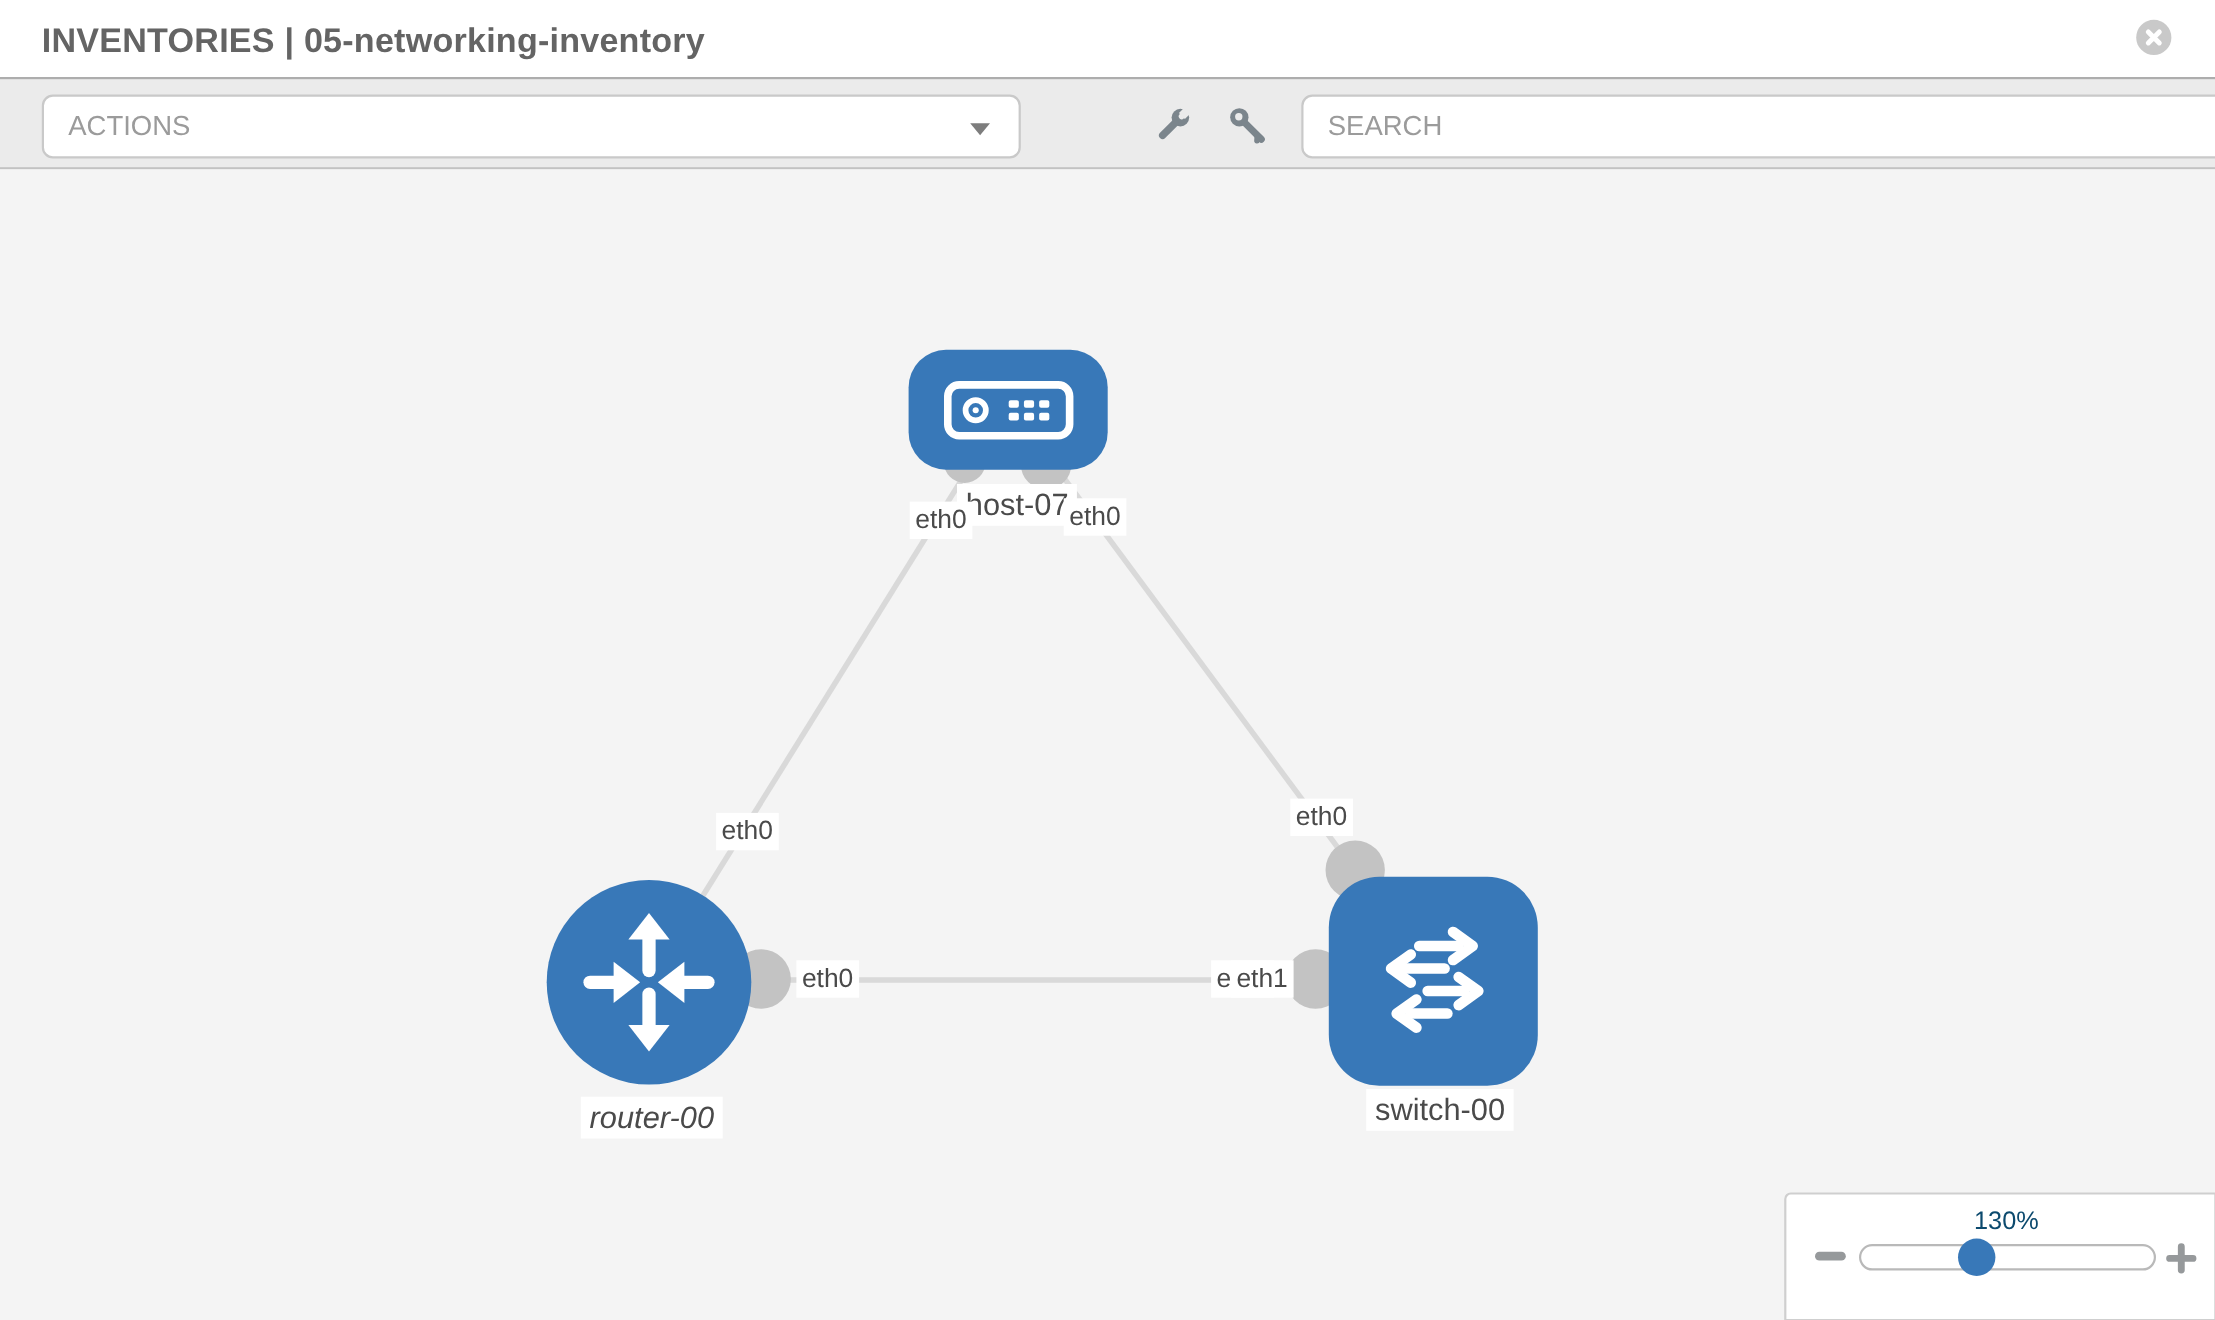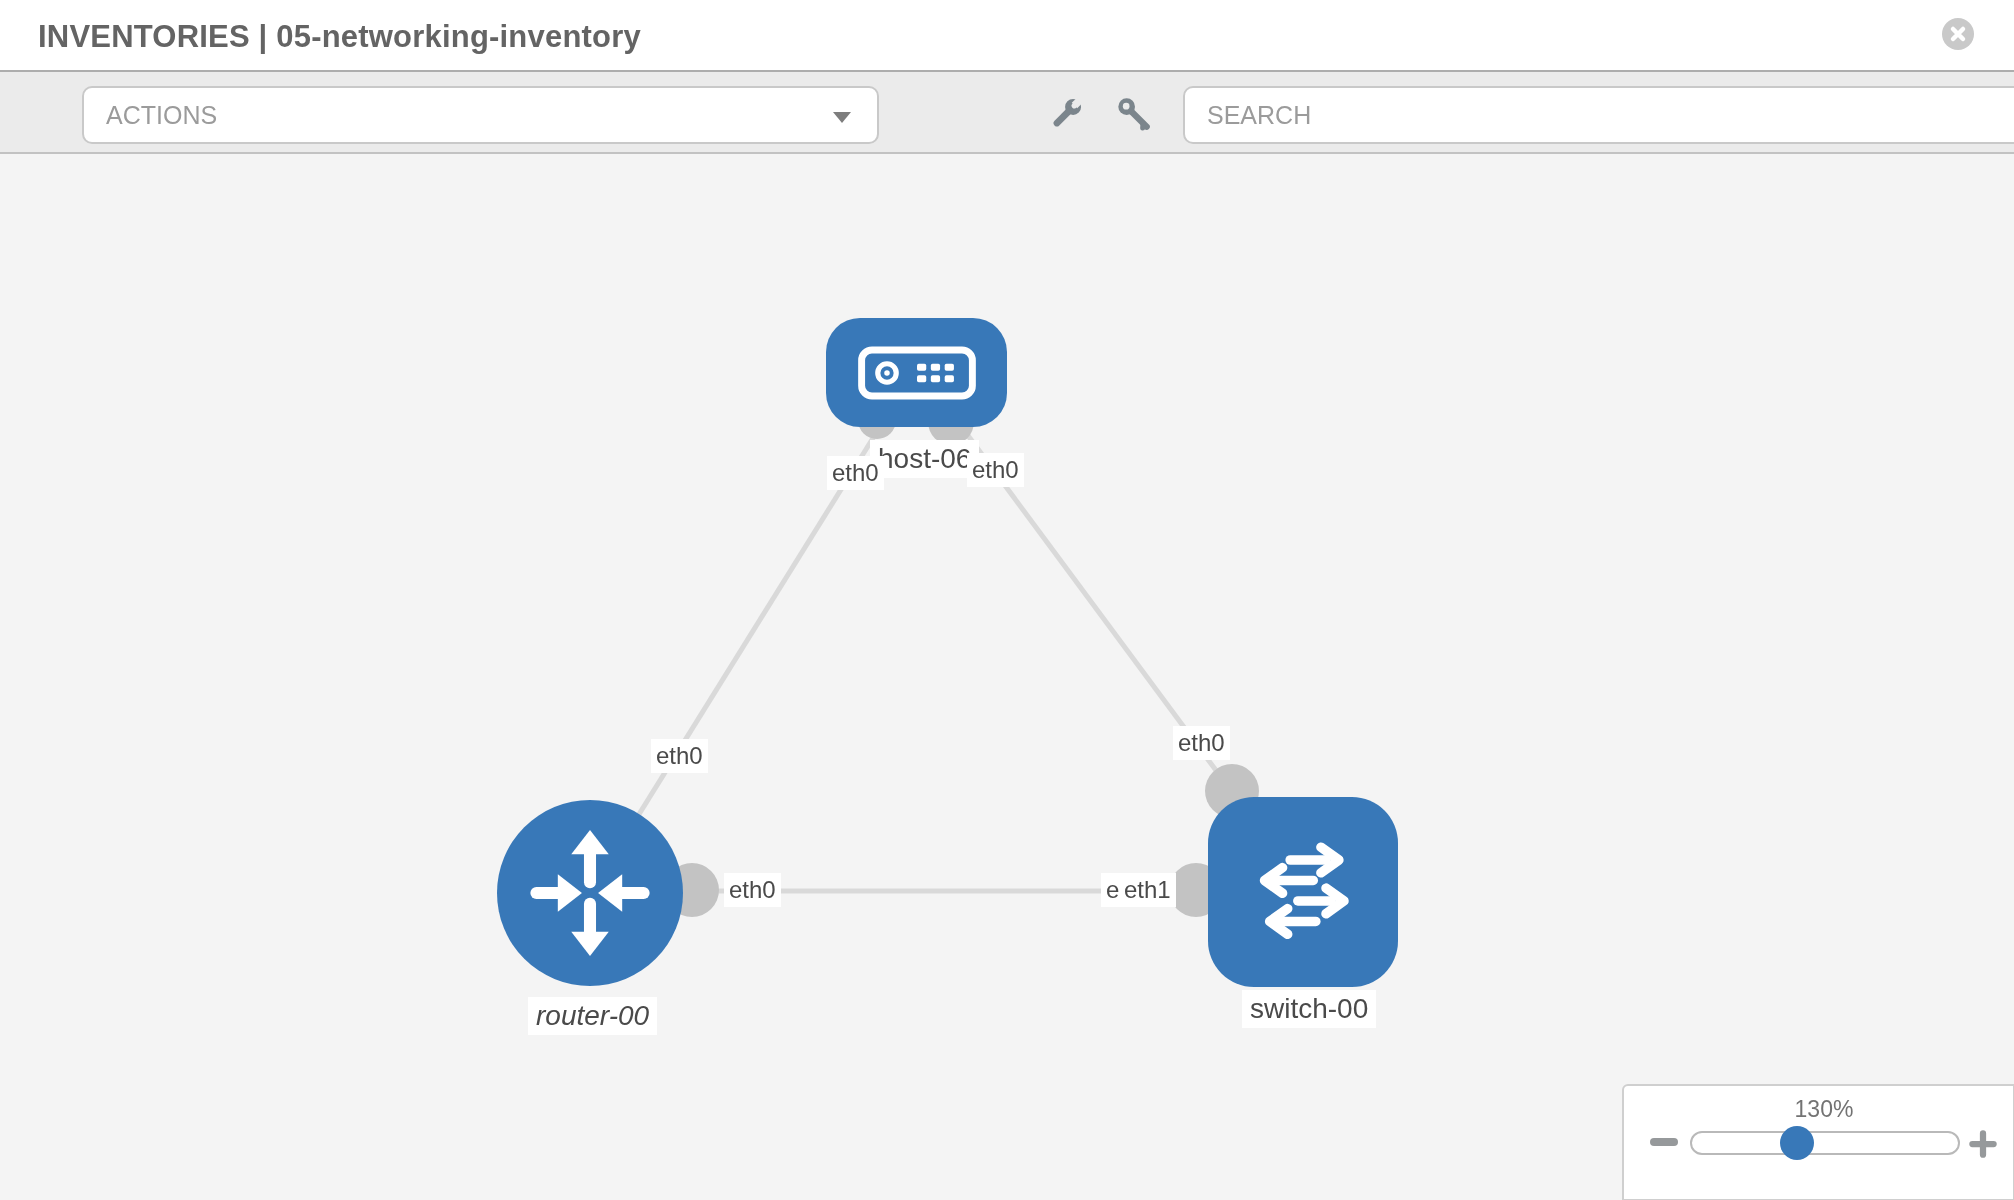--- a/index.html
+++ b/index.html
@@ -18,21 +18,21 @@
   
   .toolbar { position:absolute; left:0; top:70px; width:2014px; height:84px;
     background:#ebebeb; border-top:2px solid #adadad; border-bottom:2px solid #c2c2c2; }
   .dropdown { position:absolute; top:14px; height:58px; background:#fff;
     border:2px solid #c9c9c9; border-radius:10px; cursor:pointer; }
   .dropdown .dd-label { position:absolute; left:22px; top:0; height:54px;
     line-height:54px; font-size:25px; color:#9b9b9b; }
   .dd-caret { position:absolute; right:26px; top:24px; width:0; height:0;
     border-left:9px solid transparent; border-right:9px solid transparent;
     border-top:11px solid #7d7d7d; }
-  .dd-actions { left:38px; width:797px;margin-left:44px; }
+  .dd-actions { left:38px; width:890px; }
   .dd-search  { left:1183px; width:907px; }
   .tool-icon { position:absolute; top:22px; width:40px; height:40px; cursor:pointer; }
   .tool-wrench { left:1046px; }
   .tool-key { left:1114px; }
 
   
   .canvas { position:absolute; left:0; top:154px; width:2014px; height:1046px;
     background:#f4f4f4; }
   .links-svg { position:absolute; left:0; top:0; width:2014px; height:1046px; }
 
@@ -55,21 +55,21 @@
   .if-link1-mid  { left:651px;  top:585px; }
   .if-link2-sw   { left:1173px; top:572px; }
   .if-link3-rt   { left:724px;  top:719px; }
   .if-link3-back { left:1101px; top:719px; }
   .if-link3-sw   { left:1119px; top:719px; }
 
   
   .zoom-panel { position:absolute; left:1622px; top:1084px; width:393px; height:117px;
     background:#fff; border:2px solid #cfcfcf; border-radius:6px 0 0 0; }
   .zoom-level { position:absolute; left:66px; top:10px; width:268px; text-align:center;
-    font-size:23px; color:#737373; }
+    font-size:23px; color:#0c4a6e; }
   .zoom-minus { position:absolute; left:26px; top:52px; width:28px; height:8px;
     background:#96999b; border-radius:4px; cursor:pointer; }
   .zoom-track { position:absolute; left:66px; top:45px; width:270px; height:24px;
     background:#fff; border:2px solid #b9b9b9; border-radius:12px; cursor:pointer; }
   .zoom-thumb { position:absolute; left:156px; top:40px; width:34px; height:34px;
     border-radius:50%; background:#3878b8; cursor:pointer; }
   .zoom-plus { position:absolute; left:344px; top:43px; width:30px; height:30px;
     cursor:pointer; }
 </style>
 </head>
@@ -164,21 +164,21 @@
         <path d="M58 41 H30"></path>
           <path d="M34 31 L20 41 L34 51"></path>
         <path d="M46 57 H72"></path>
           <path d="M68 47 L82 57 L68 67"></path>
         <path d="M60 73 H34"></path>
           <path d="M38 63 L24 73 L38 83"></path>
       </g>
     </svg>
   </div>
 
-  <div class="chip node-label lbl-host">host-06</div>
+  <div class="chip node-label lbl-host">host-07</div>
   <div class="chip node-label lbl-router">router-00</div>
   <div class="chip node-label lbl-switch">switch-00</div>
 
   <div class="chip if-label if-host-left">eth0</div>
   <div class="chip if-label if-host-right">eth0</div>
   <div class="chip if-label if-link1-mid">eth0</div>
   <div class="chip if-label if-link2-sw">eth0</div>
   <div class="chip if-label if-link3-rt">eth0</div>
   <div class="chip if-label if-link3-back">eth0</div>
   <div class="chip if-label if-link3-sw">eth1</div>

